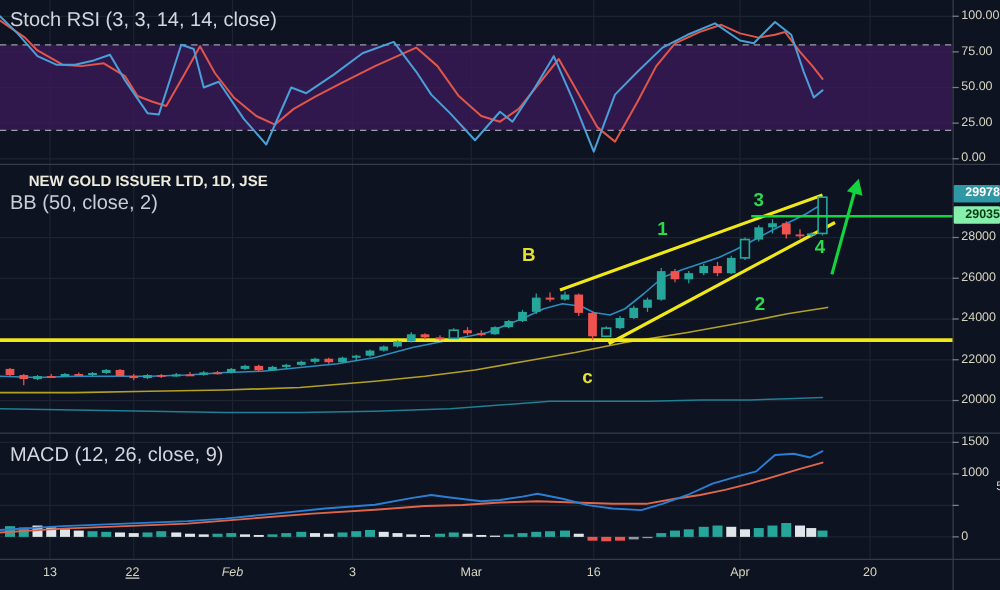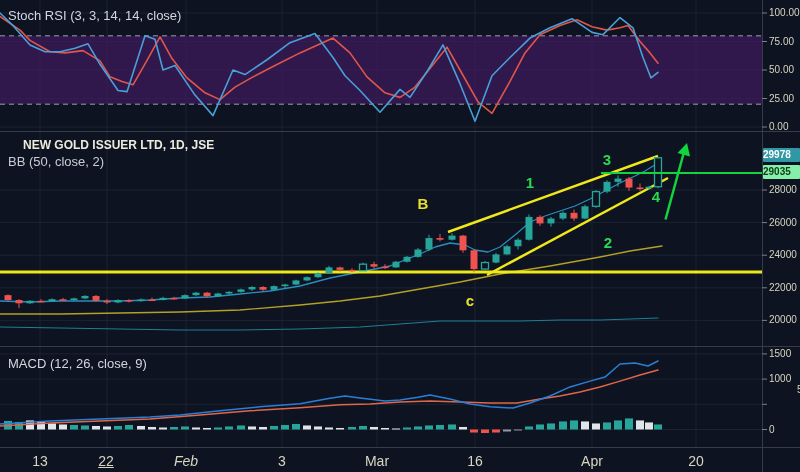--- a/index.html
+++ b/index.html
@@ -1,23 +1,23 @@
 <!DOCTYPE html>
 <html><head>
 <meta charset="utf-8">
 <style>
   html,body{margin:0;padding:0;background:#05080f;}
   .root{position:relative;width:800px;height:472px;background:#0d1320;overflow:hidden;
         font-family:"Liberation Sans",sans-serif;}
   svg{position:absolute;left:0;top:0;}
-  .ttl{position:absolute;color:#d3d6df;font-size:13px;white-space:nowrap;z-index:5;}
+  .ttl{position:absolute;color:#d3d6df;font-size:16px;white-space:nowrap;z-index:5;}
   .sym{font-weight:bold;color:#edebdc;font-size:12px;padding-left:15px;}
   .ytick{position:absolute;left:769px;color:#d8d5c0;font-size:10px;height:12px;line-height:12px;z-index:5;}
-  .xtick{position:absolute;top:453px;transform:translateX(-50%);color:#d8d5c0;font-size:14px;z-index:5;}
-  .pricetag{position:absolute;left:763px;width:37px;height:14px;line-height:14px;text-align:left;
+  .xtick{position:absolute;top:453px;transform:translateX(-50%);color:#d8d5c0;font-size:10px;z-index:5;}
+  .pricetag{position:absolute;left:763px;width:37px;height:14px;line-height:14px;text-align:right;
             font-size:10px;font-weight:bold;z-index:6;border-radius:1px;}
   .tag-last{top:148px;background:#2f98a4;color:#ffffff;}
   .tag-ray{top:165px;background:#86efac;color:#0b3b14;}
 </style>
 </head>
 <body>
 
 <div class="root">
   <svg id="chart-svg" width="800" height="472" viewBox="0 0 800 472">
       <line x1="40" y1="0" x2="40" y2="447" stroke="#1c2331" stroke-width="1"></line>

